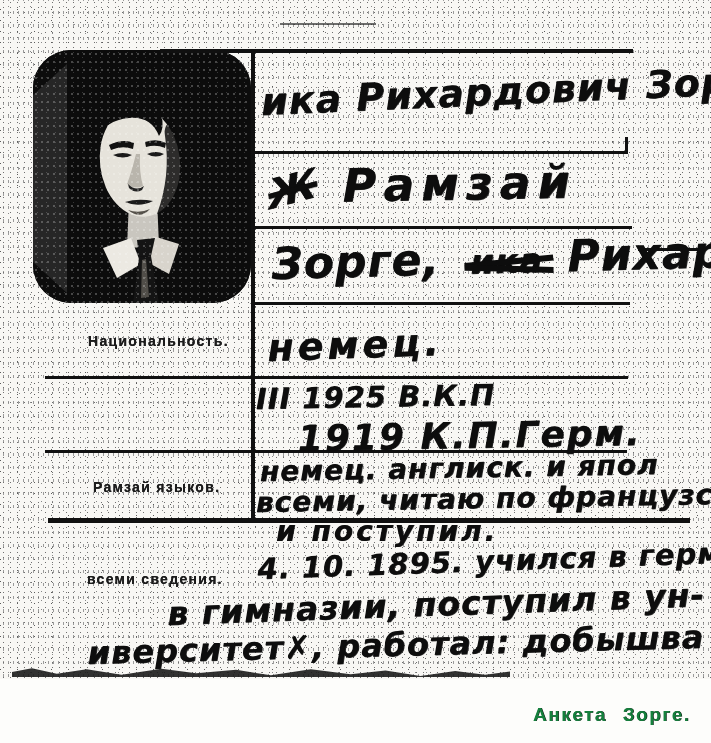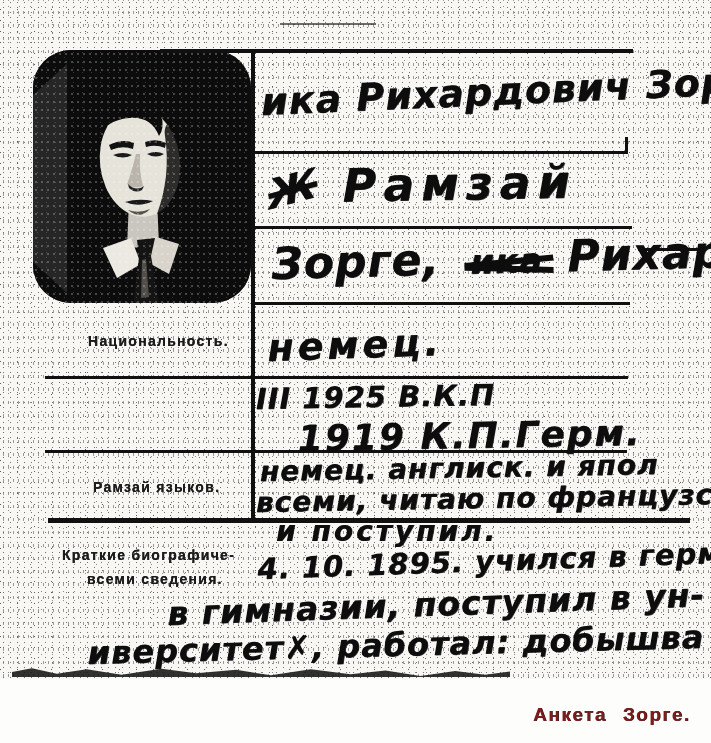--- a/index.html
+++ b/index.html
@@ -59,21 +59,21 @@
   }
   .scribble{display:inline-block;transform:rotate(-14deg) skewX(-10deg);
     text-decoration:line-through;text-decoration-thickness:5px;}
   .struck{position:relative;display:inline-block;}
   .struck .bar1,.struck .bar2{position:absolute;left:-6px;right:-10px;background:#0d0d0d;height:6px;}
   .struck .bar1{top:46%;transform:rotate(-4deg);}
   .struck .bar2{top:62%;transform:rotate(3deg);}
   
   .caption{
     position:absolute;left:533px;top:704px;font-weight:bold;font-size:19px;
-    letter-spacing:1.5px;word-spacing:9px;color:#7f1d1d;white-space:nowrap;
+    letter-spacing:1.5px;word-spacing:9px;color:#15803d;white-space:nowrap;
     text-shadow:0.5px 0 0 #0b0b0b;
   }
 </style>
 </head>
 <body>
 
 <div class="page">
 
   <div class="scan">
 
@@ -119,21 +119,20 @@
     <div class="rule" style="left:255px;top:226px;width:377px;height:3px;"></div>
     <div class="rule" style="left:255px;top:302px;width:375px;height:3px;"></div>
     <div class="rule" style="left:638px;top:248px;width:64px;height:3px;"></div>
     <div class="rule" style="left:45px;top:376px;width:583px;height:3px;"></div>
     <div class="rule" style="left:45px;top:450px;width:582px;height:3px;"></div>
     <div class="rule" style="left:48px;top:518px;width:642px;height:5px;"></div>
     <div class="ragged"></div>
 
     <div class="lbl" style="left:88px;top:333px;">Национальность.</div>
     <div class="lbl" style="left:93px;top:479px;">Рамзай языков.</div>
-    <div class="lbl" style="left:62px;top:547px;">Краткие биографиче-</div>
     <div class="lbl" style="left:87px;top:571px;">всеми сведения.</div>
 
     <div class="hw" style="left:262px;top:80px;font-size:38px;transform:rotate(-2.5deg);">ика Рихардович Зорге</div>
 
     <div class="hw" style="left:268px;top:160px;font-size:40px;transform:rotate(-1deg);">
       <span class="scribble">Ж</span>
       <span style="margin-left:10px;letter-spacing:7px;font-size:46px;">Рамзай</span>
     </div>
 
     <div class="hw" style="left:272px;top:238px;font-size:44px;transform:rotate(-1.5deg);">

